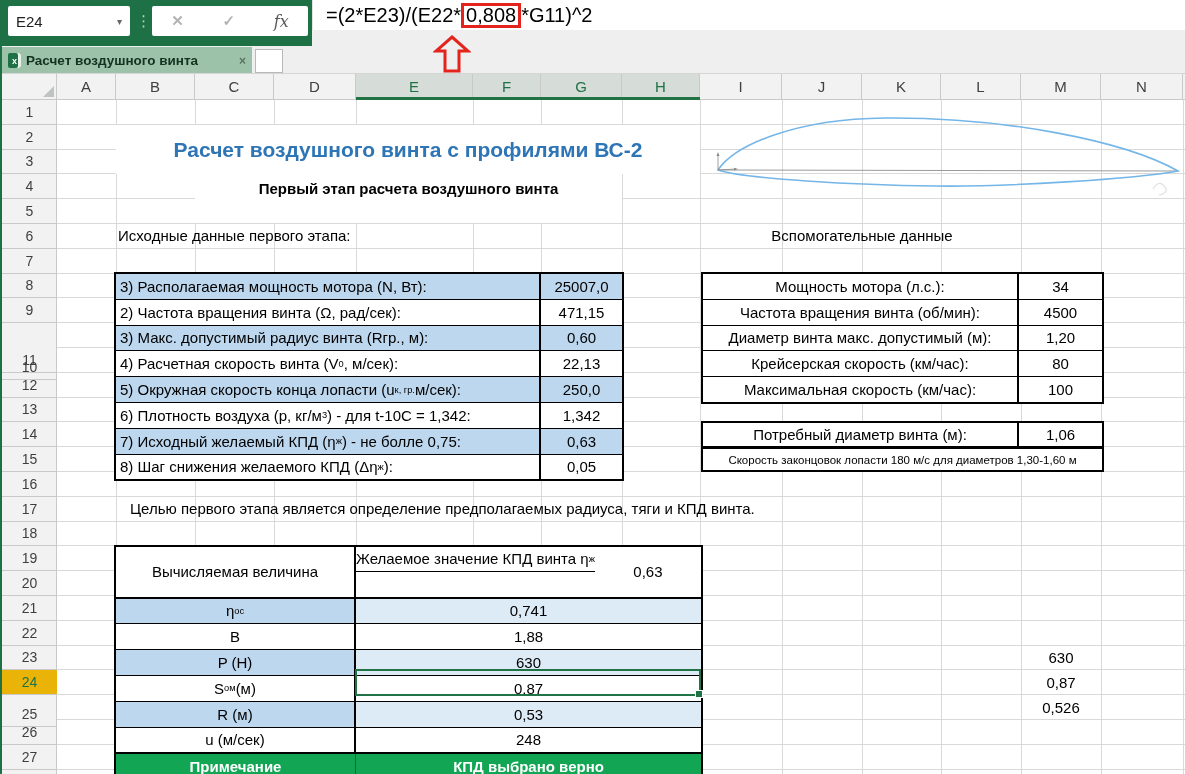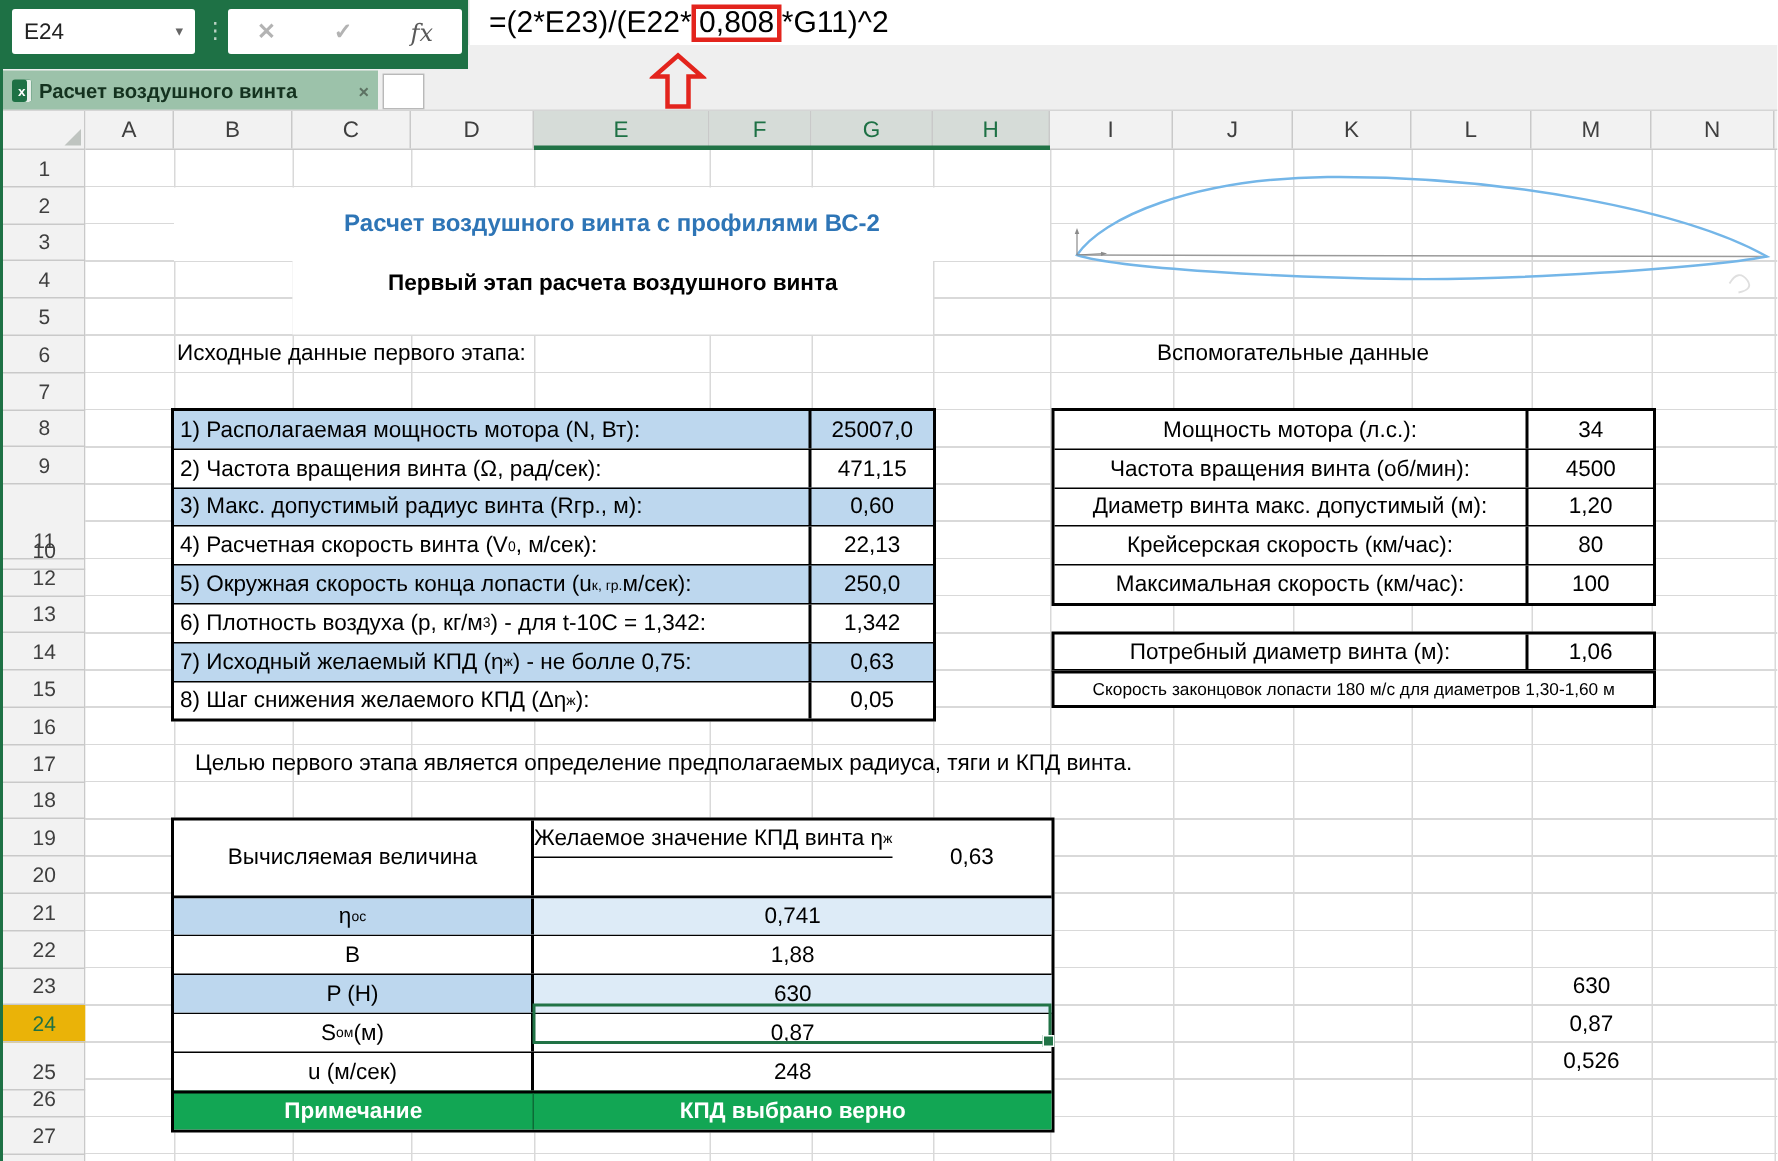--- a/index.html
+++ b/index.html
@@ -53,21 +53,21 @@
          display:flex;align-items:center;justify-content:center;font-size:14px;color:#3f3f3f}
   .row-h.selected{background:#eab308;color:#1E7145}
 
   
   .grid-area{left:57px;top:100px;width:1128px;height:674px;
      background:repeating-linear-gradient(to bottom,#ffffff 0px,#ffffff 23.8px,#D9D9D9 23.8px,#D9D9D9 24.8px)}
   .vline{position:absolute;top:0;width:1px;height:674px;background:#D9D9D9}
 
   
   .title-cell{left:116px;top:124.8px;width:584px;height:49.6px;background:#fff;display:flex;align-items:center;
-              justify-content:center;color:#2E75B6;font-size:16px;font-weight:bold}
+              justify-content:center;color:#2E75B6;font-size:21px;font-weight:bold}
   .subtitle-cell{left:195px;top:174.4px;width:427px;height:49px;background:#fff;text-align:center;
               padding-top:6px;box-sizing:border-box;font-size:15px;font-weight:bold}
   .lbl-row6-left{left:118px;top:224px;height:24.8px;line-height:24.8px}
   .lbl-row6-right{left:703px;top:224px;width:318px;height:24.8px;line-height:24.8px;text-align:center}
   .goal-text{left:130px;top:496.8px;height:24.8px;line-height:24.8px}
 
   
   .input-table{left:114px;top:272px;width:510px;border:2.5px solid #000;box-sizing:border-box;background:#fff}
   .in-row{display:flex;height:24.8px}
   .in-row + .in-row{border-top:1px solid #000}
@@ -266,21 +266,21 @@
   <line x1="13" y1="67" x2="13" y2="51" stroke="#8a8a8a" stroke-width="0.8"></line>
   <polygon points="13,49 11.5,53 14.5,53" fill="#8a8a8a"></polygon>
   <line x1="13" y1="67" x2="31" y2="66" stroke="#8a8a8a" stroke-width="0.8"></line>
   <polygon points="33,66 29,64.8 29,67.6" fill="#8a8a8a"></polygon>
   <path d="M448 86 q 6 -10 12 -2 q 4 6 -6 8" fill="none" stroke="#c9c9c9" stroke-width="1.2" opacity="0.6"></path>
 </svg>
 
 <div class="abs input-table">
 
     <div class="in-row row-odd">
-      <div class="in-label">1) Располагаемая мощность мотора (N, Вт):</div>
+      <div class="in-label">3) Располагаемая мощность мотора (N, Вт):</div>
       <div class="in-value">25007,0</div>
     </div>
 
     <div class="in-row row-even">
       <div class="in-label">2) Частота вращения винта (Ω, рад/сек):</div>
       <div class="in-value">471,15</div>
     </div>
 
     <div class="in-row row-odd">
       <div class="in-label">3) Макс. допустимый радиус винта (Rгр., м):</div>
@@ -372,20 +372,24 @@
       <div class="calc-row row-odd">
         <div class="cell-l">P (Н)</div>
         <div class="cell-r">630</div>
       </div>
 
       <div class="calc-row row-even">
         <div class="cell-l">S<sub>ом</sub> (м)</div>
         <div class="cell-r">0,87</div>
       </div>
 
+      <div class="calc-row row-odd">
+        <div class="cell-l">R (м)</div>
+        <div class="cell-r">0,53</div>
+      </div>
 
       <div class="calc-row row-even">
         <div class="cell-l">u (м/сек)</div>
         <div class="cell-r">248</div>
       </div>
     </div>
   <div class="calc-note">
     <div class="cell-l">Примечание</div>
     <div class="cell-r">КПД выбрано верно</div>
   </div>

